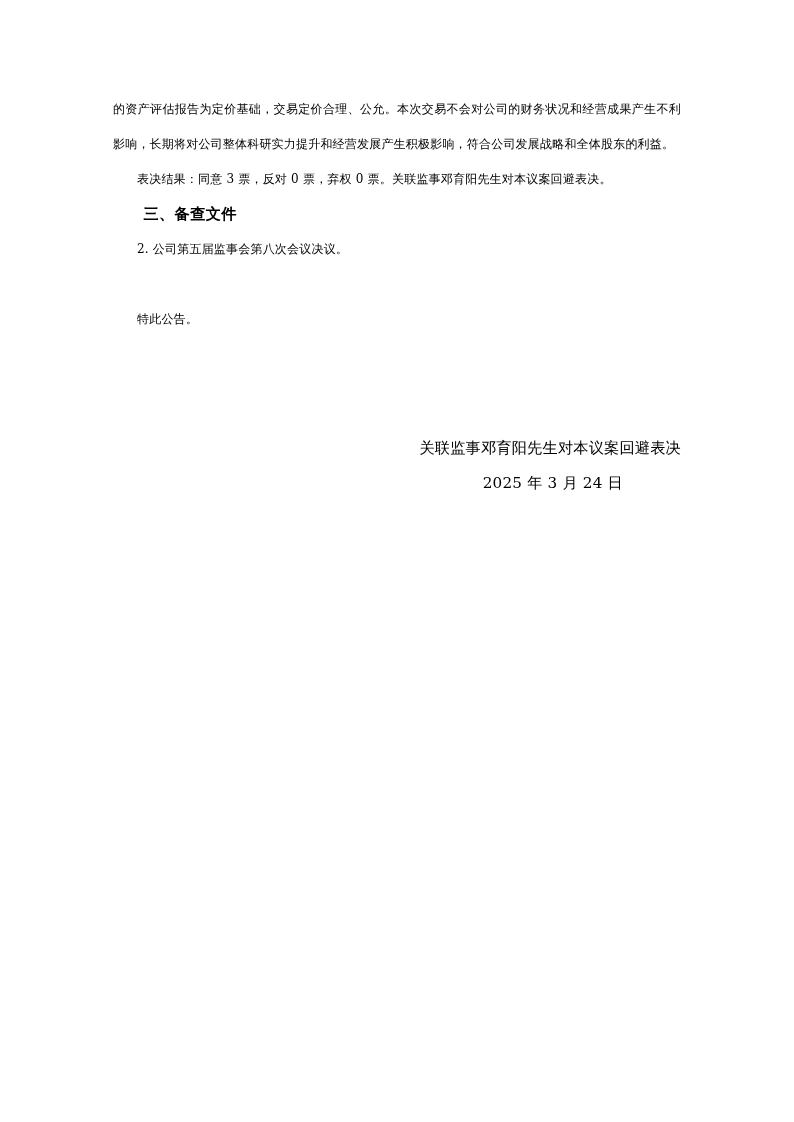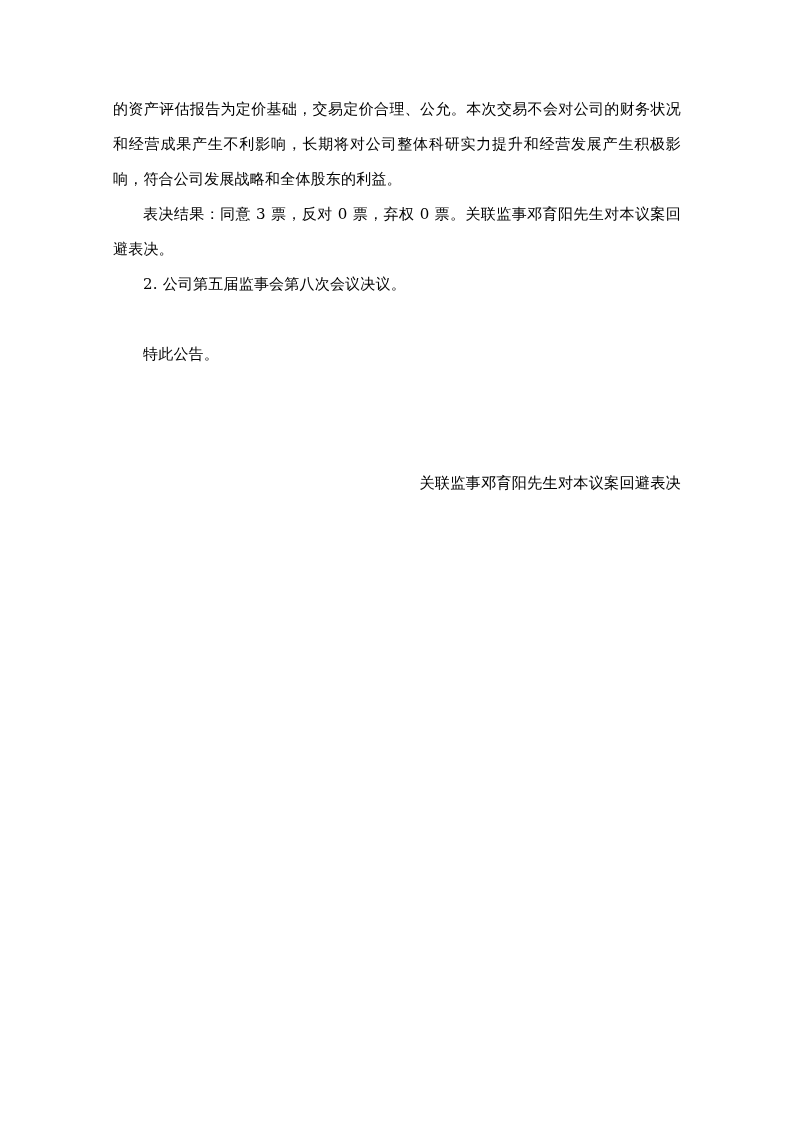--- a/index.html
+++ b/index.html
@@ -22,21 +22,21 @@
     width: 794px;
     height: 1122px;
     box-sizing: border-box;
     padding: 92px 113px 0 113px;
   }
   .doc-body {
     width: 568px;
   }
   p {
     margin: 0;
-    font-size: 15px;
+    font-size: 12px;
     line-height: 35px;
     text-align: justify;
     text-justify: inter-ideograph;
     letter-spacing: 0.2px;
   }
   .indent {
     text-indent: 2em;
   }
   .heading {
     margin: 0;
@@ -75,27 +75,29 @@
 <body>
 
 <div class="page">
   <div class="doc-body">
 
     <p class="latin">的资产评估报告为定价基础，交易定价合理、公允。本次交易不会对公司的财务状况和经营成果产生不利影响，长期将对公司整体科研实力提升和经营发展产生积极影响，符合公司发展战略和全体股东的利益。</p>
 
 
     <p class="indent latin">表决结果：同意 3 票，反对 0 票，弃权 0 票。关联监事邓育阳先生对本议案回避表决。</p>
 
+    <p class="heading">三、备查文件</p>
 
     <p class="indent latin">2. 公司第五届监事会第八次会议决议。</p>
 
     <div class="spacer-lg"></div>
 
     <p class="indent latin">特此公告。</p>
 
     <div class="spacer-xl"></div>
 
     <div class="sign-block">
       <div class="sign-line">关联监事邓育阳先生对本议案回避表决</div>
+      <div class="sign-date">2025 年 3 月 24 日</div>
     </div>
 
   </div>
 </div>
 
 </body></html>

